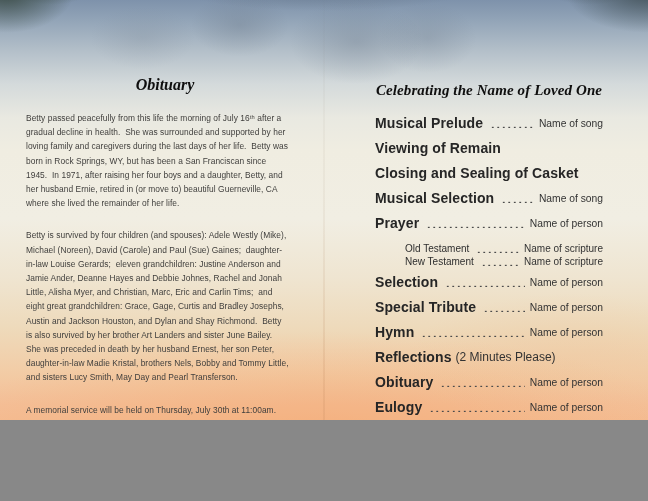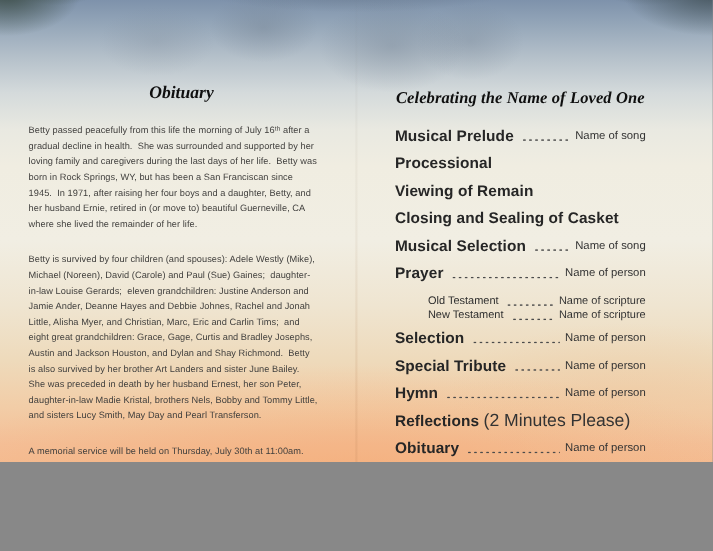--- a/index.html
+++ b/index.html
@@ -31,21 +31,21 @@
         #f4bf97 96%, #f4bc92 100%);
   }
   .fold{
     position:absolute;left:323px;top:0;bottom:0;width:2px;
     background:linear-gradient(180deg,
       rgba(110,120,135,.04) 0%, rgba(150,130,105,.08) 45%,
       rgba(185,135,95,.16) 80%, rgba(200,140,95,.22) 100%);
   }
   .panel{position:absolute;top:0;height:501px;width:324px;box-sizing:border-box;}
   .panel.left{left:0;padding:75px 20px 0 26px;}
-  .panel.right{left:308px;padding:80px 45px 0 51px;}
+  .panel.right{left:324px;padding:80px 45px 0 51px;}
 
   .ptitle{
     margin:0;text-align:center;
     font-family:"Liberation Serif","DejaVu Serif",serif;
     font-style:italic;font-weight:bold;color:#0f0f0f;
     line-height:20px;
   }
   .panel.left  .ptitle{font-size:16px;margin-bottom:16px;}
   .panel.right .ptitle{font-size:15px;margin-bottom:17px;letter-spacing:.1px;}
 
@@ -53,21 +53,21 @@
     margin:0 0 18px 0;
     font-size:8.4px;line-height:14.2px;color:#3f3e3c;
     white-space:pre;letter-spacing:.05px;
   }
 
   .program{width:228px;}
   .prow{margin:0 0 12px 0;}
   .prow.has-sub{margin-bottom:8px;}
   .prow-line{display:flex;align-items:flex-end;line-height:13px;}
   .plabel{font-weight:bold;font-size:14px;color:#262626;white-space:nowrap;letter-spacing:.1px;}
-  .pnote{font-size:16px;color:#333;margin-left:4px;white-space:nowrap;}
+  .pnote{font-size:12px;color:#333;margin-left:4px;white-space:nowrap;}
   .pvalue{font-size:10.3px;color:#333;white-space:nowrap;}
   .leader{
     flex:1 1 auto;height:3px;margin:0 5px 2px 7px;min-width:20px;
     background-image:radial-gradient(circle, #4b4b4b 0.9px, rgba(0,0,0,0) 1.15px);
     background-size:5.5px 3px;background-repeat:repeat-x;background-position:0 1px;
   }
   .subline{padding-left:30px;margin-top:0;}
   .sublabel{font-weight:normal;font-size:10px;color:#2e2e2e;white-space:nowrap;}
   .subline .pvalue{font-size:10px;}
   .subline .leader{margin-bottom:2px;}
@@ -112,25 +112,20 @@
     <div class="program">
         <div class="prow">
           <div class="prow-line">
             <span class="plabel">Musical Prelude</span>
             <span class="leader"></span>
             <span class="pvalue">Name of song</span>
           </div>
         </div>
         <div class="prow">
           <div class="prow-line">
-            <span class="plabel">Processional</span>
-          </div>
-        </div>
-        <div class="prow">
-          <div class="prow-line">
             <span class="plabel">Viewing of Remain</span>
           </div>
         </div>
         <div class="prow">
           <div class="prow-line">
             <span class="plabel">Closing and Sealing of Casket</span>
           </div>
         </div>
         <div class="prow">
           <div class="prow-line">

